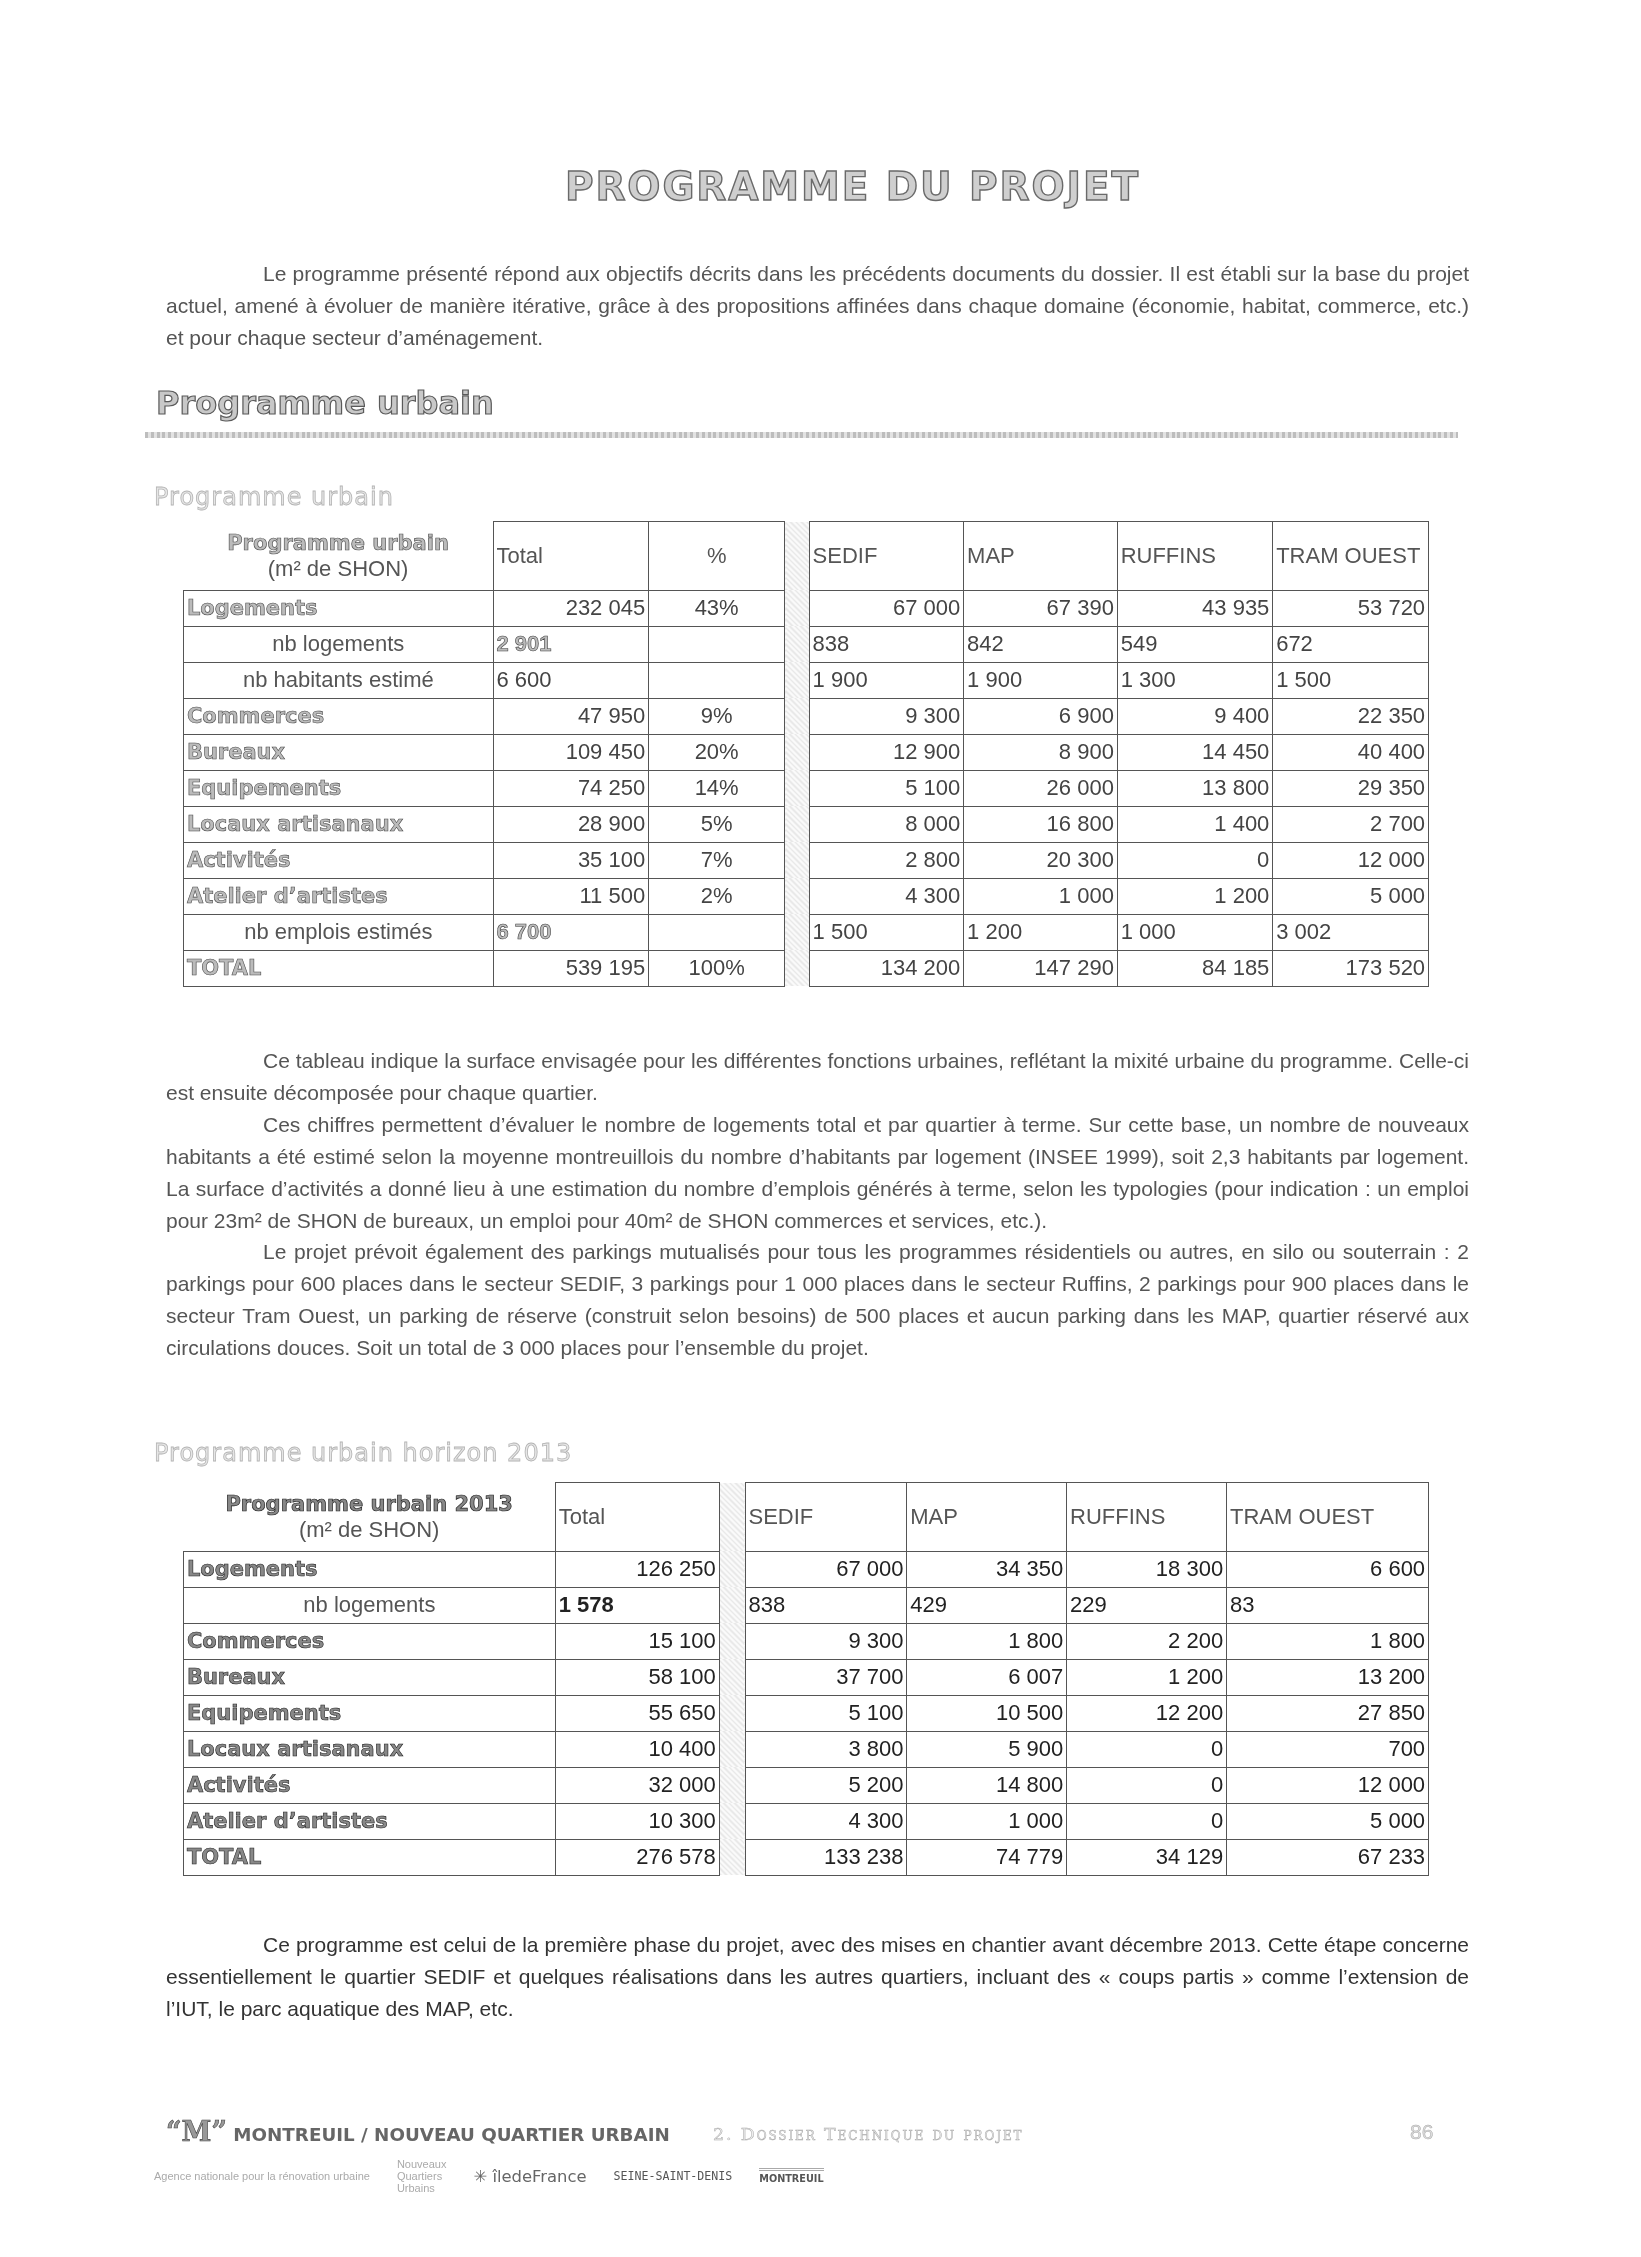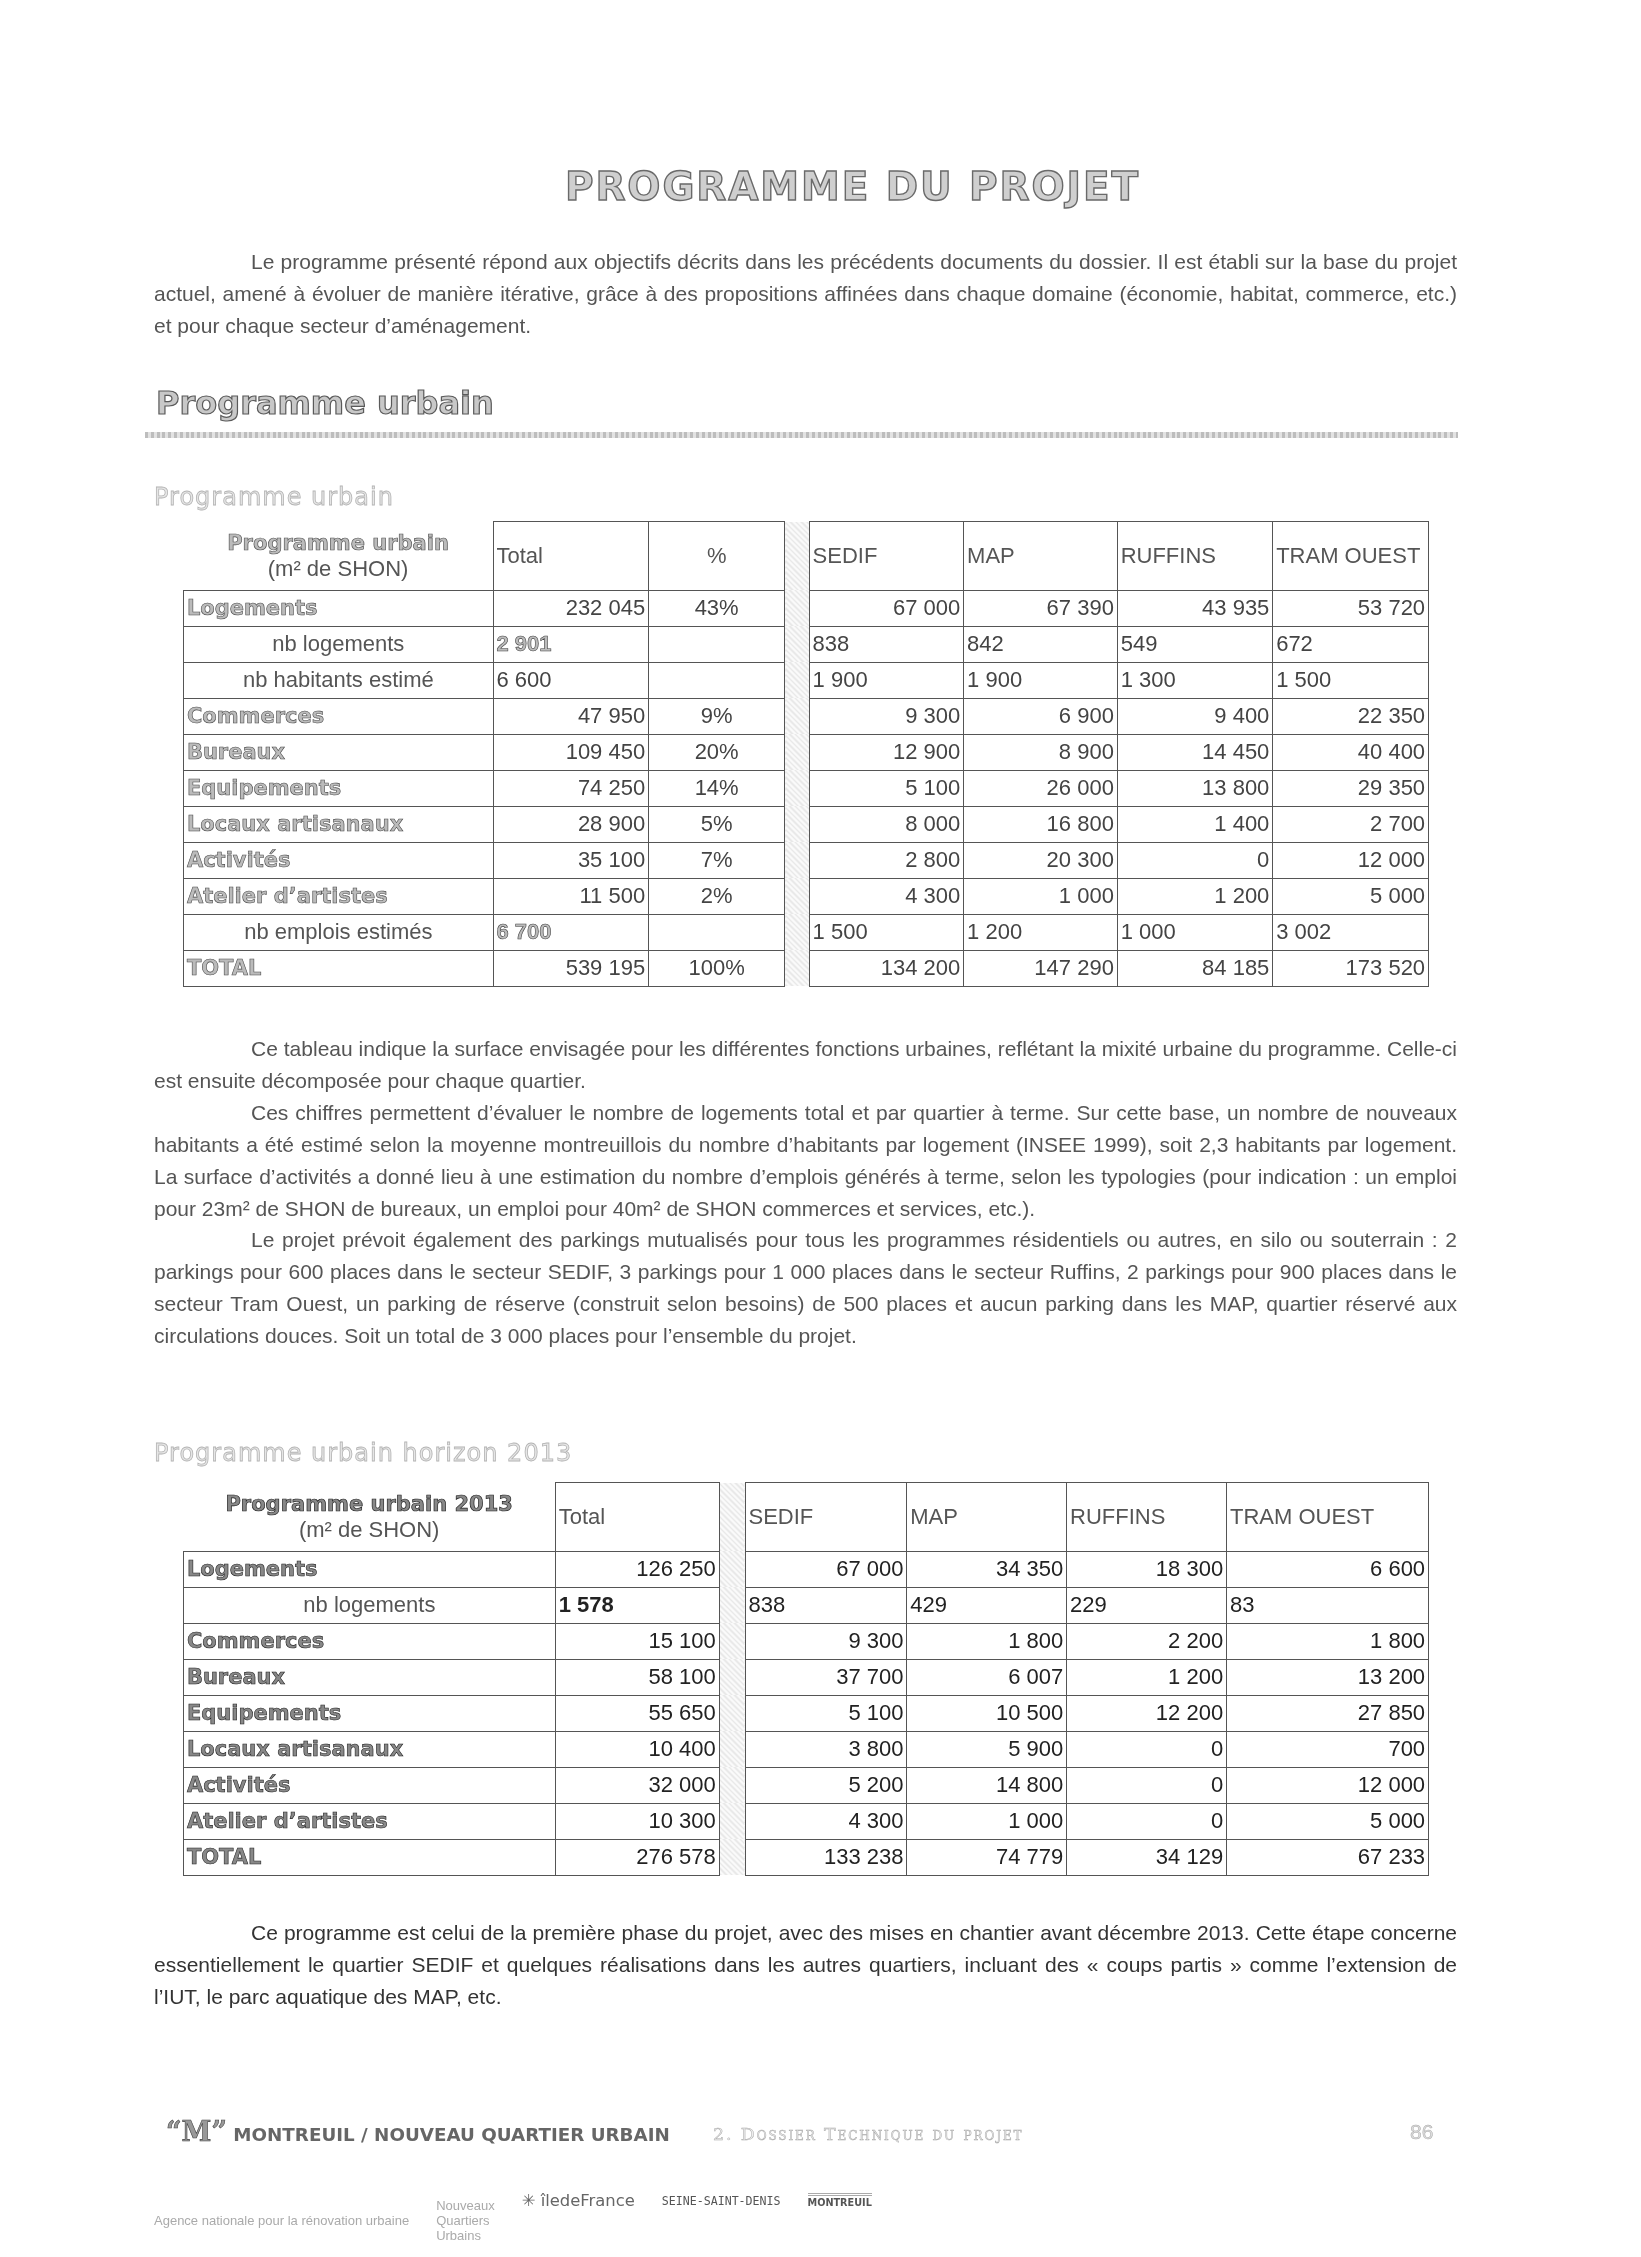--- a/index.html
+++ b/index.html
@@ -16,21 +16,21 @@
       text-align: center;
       font-family: "DejaVu Sans", sans-serif;
       font-weight: bold; font-size: 39px; letter-spacing: 1.9px;
       color: #cfcfcf;
       padding-left: 32px;
       -webkit-text-stroke: 1.4px #6a6a6a;
     }
     .para {
       position: absolute; left: 154px; width: 1303px;
       font-size: 21px; line-height: 32px; color: #555;
-      text-align: justify; margin: 0;
+      text-align: justify; margin: 12px;
     }
     .para .indent { display: inline-block; width: 97px; }
     .section-title {
       position: absolute; left: 156px; top: 384px;
       font-family: "DejaVu Sans", sans-serif; font-weight: bold;
       font-size: 32px; color: #c8c8c8;
       -webkit-text-stroke: 1.2px #5a5a5a;
     }
     .section-rule {
       position: absolute; left: 145px; top: 432px; width: 1313px; height: 5.8px;
@@ -77,21 +77,21 @@
     .footer-section {
       position: absolute; left: 713px; top: 2124px;
       font-family: "DejaVu Serif", serif; font-size: 17.4px; letter-spacing: 1.9px;
       color: #eee; -webkit-text-stroke: 0.5px #aaa; font-variant: small-caps;
     }
     .footer-page {
       position: absolute; left: 1410px; top: 2120px;
       font-size: 21px; color: #ddd; -webkit-text-stroke: 0.5px #aaa;
     }
     .logos { position: absolute; left: 154px; top: 2158px; display: flex; gap: 27px; align-items: center; font-size: 12.6px; color: #888; }
-    .logo-box { display: flex; flex-direction: column; font-size: 13px; color: #aaa; margin-top: 40px; }
+    .logo-box { display: flex; flex-direction: column; font-size: 11px; color: #aaa; }
     .logo-idf { font-family: "DejaVu Sans", sans-serif; font-size: 16.4px; color: #666; }
     .logo-ssd { font-family: "DejaVu Sans Mono", monospace; font-size: 11.6px; color: #555; }
     .logo-mtr { font-family: "DejaVu Sans", sans-serif; font-size: 9.7px; font-weight: bold; color: #555; border-top: 3.9px double #aaa; padding-top: 1.9px; }
   </style>
 </head>
 <body>
 
 <div class="page-title">PROGRAMME DU PROJET</div>
 
 <p class="para" style="top:246px;"><span class="indent"></span><span>Le programme présenté répond aux objectifs décrits dans les précédents documents du dossier. Il est établi sur la base du projet actuel, amené à évoluer de manière itérative, grâce à des propositions affinées dans chaque domaine (économie, habitat, commerce, etc.) et pour chaque secteur d’aménagement.</span></p>

